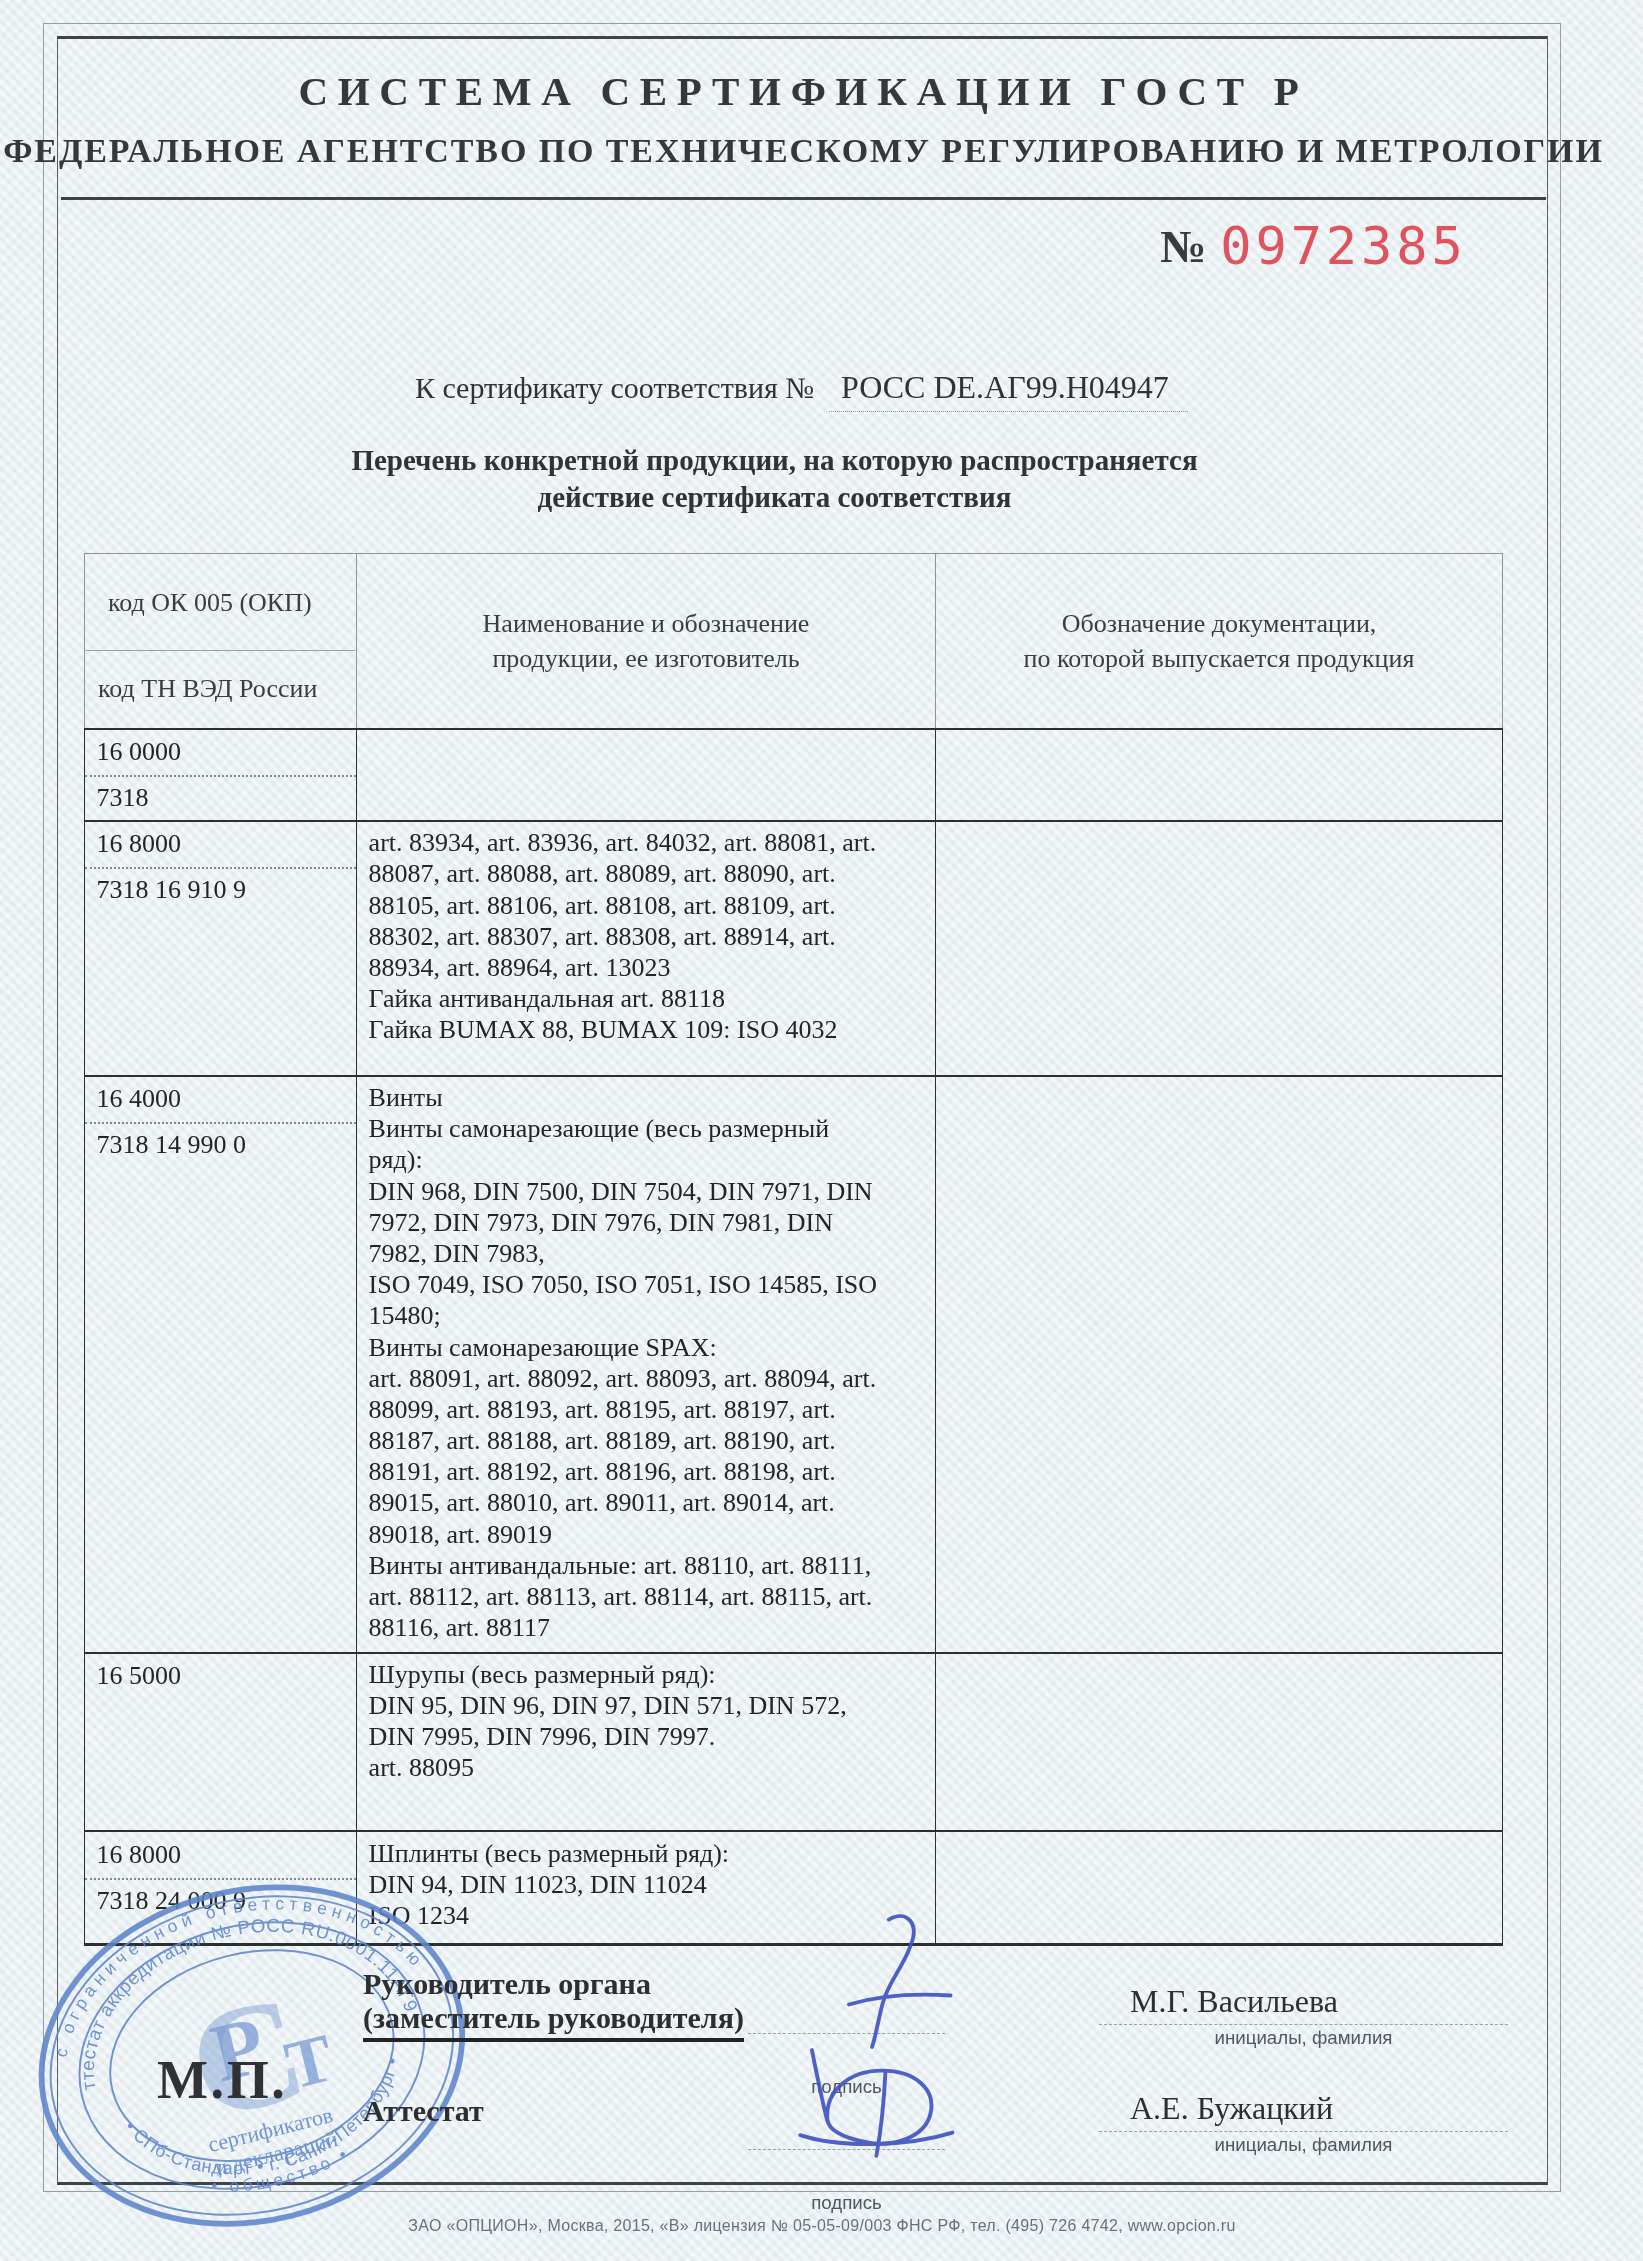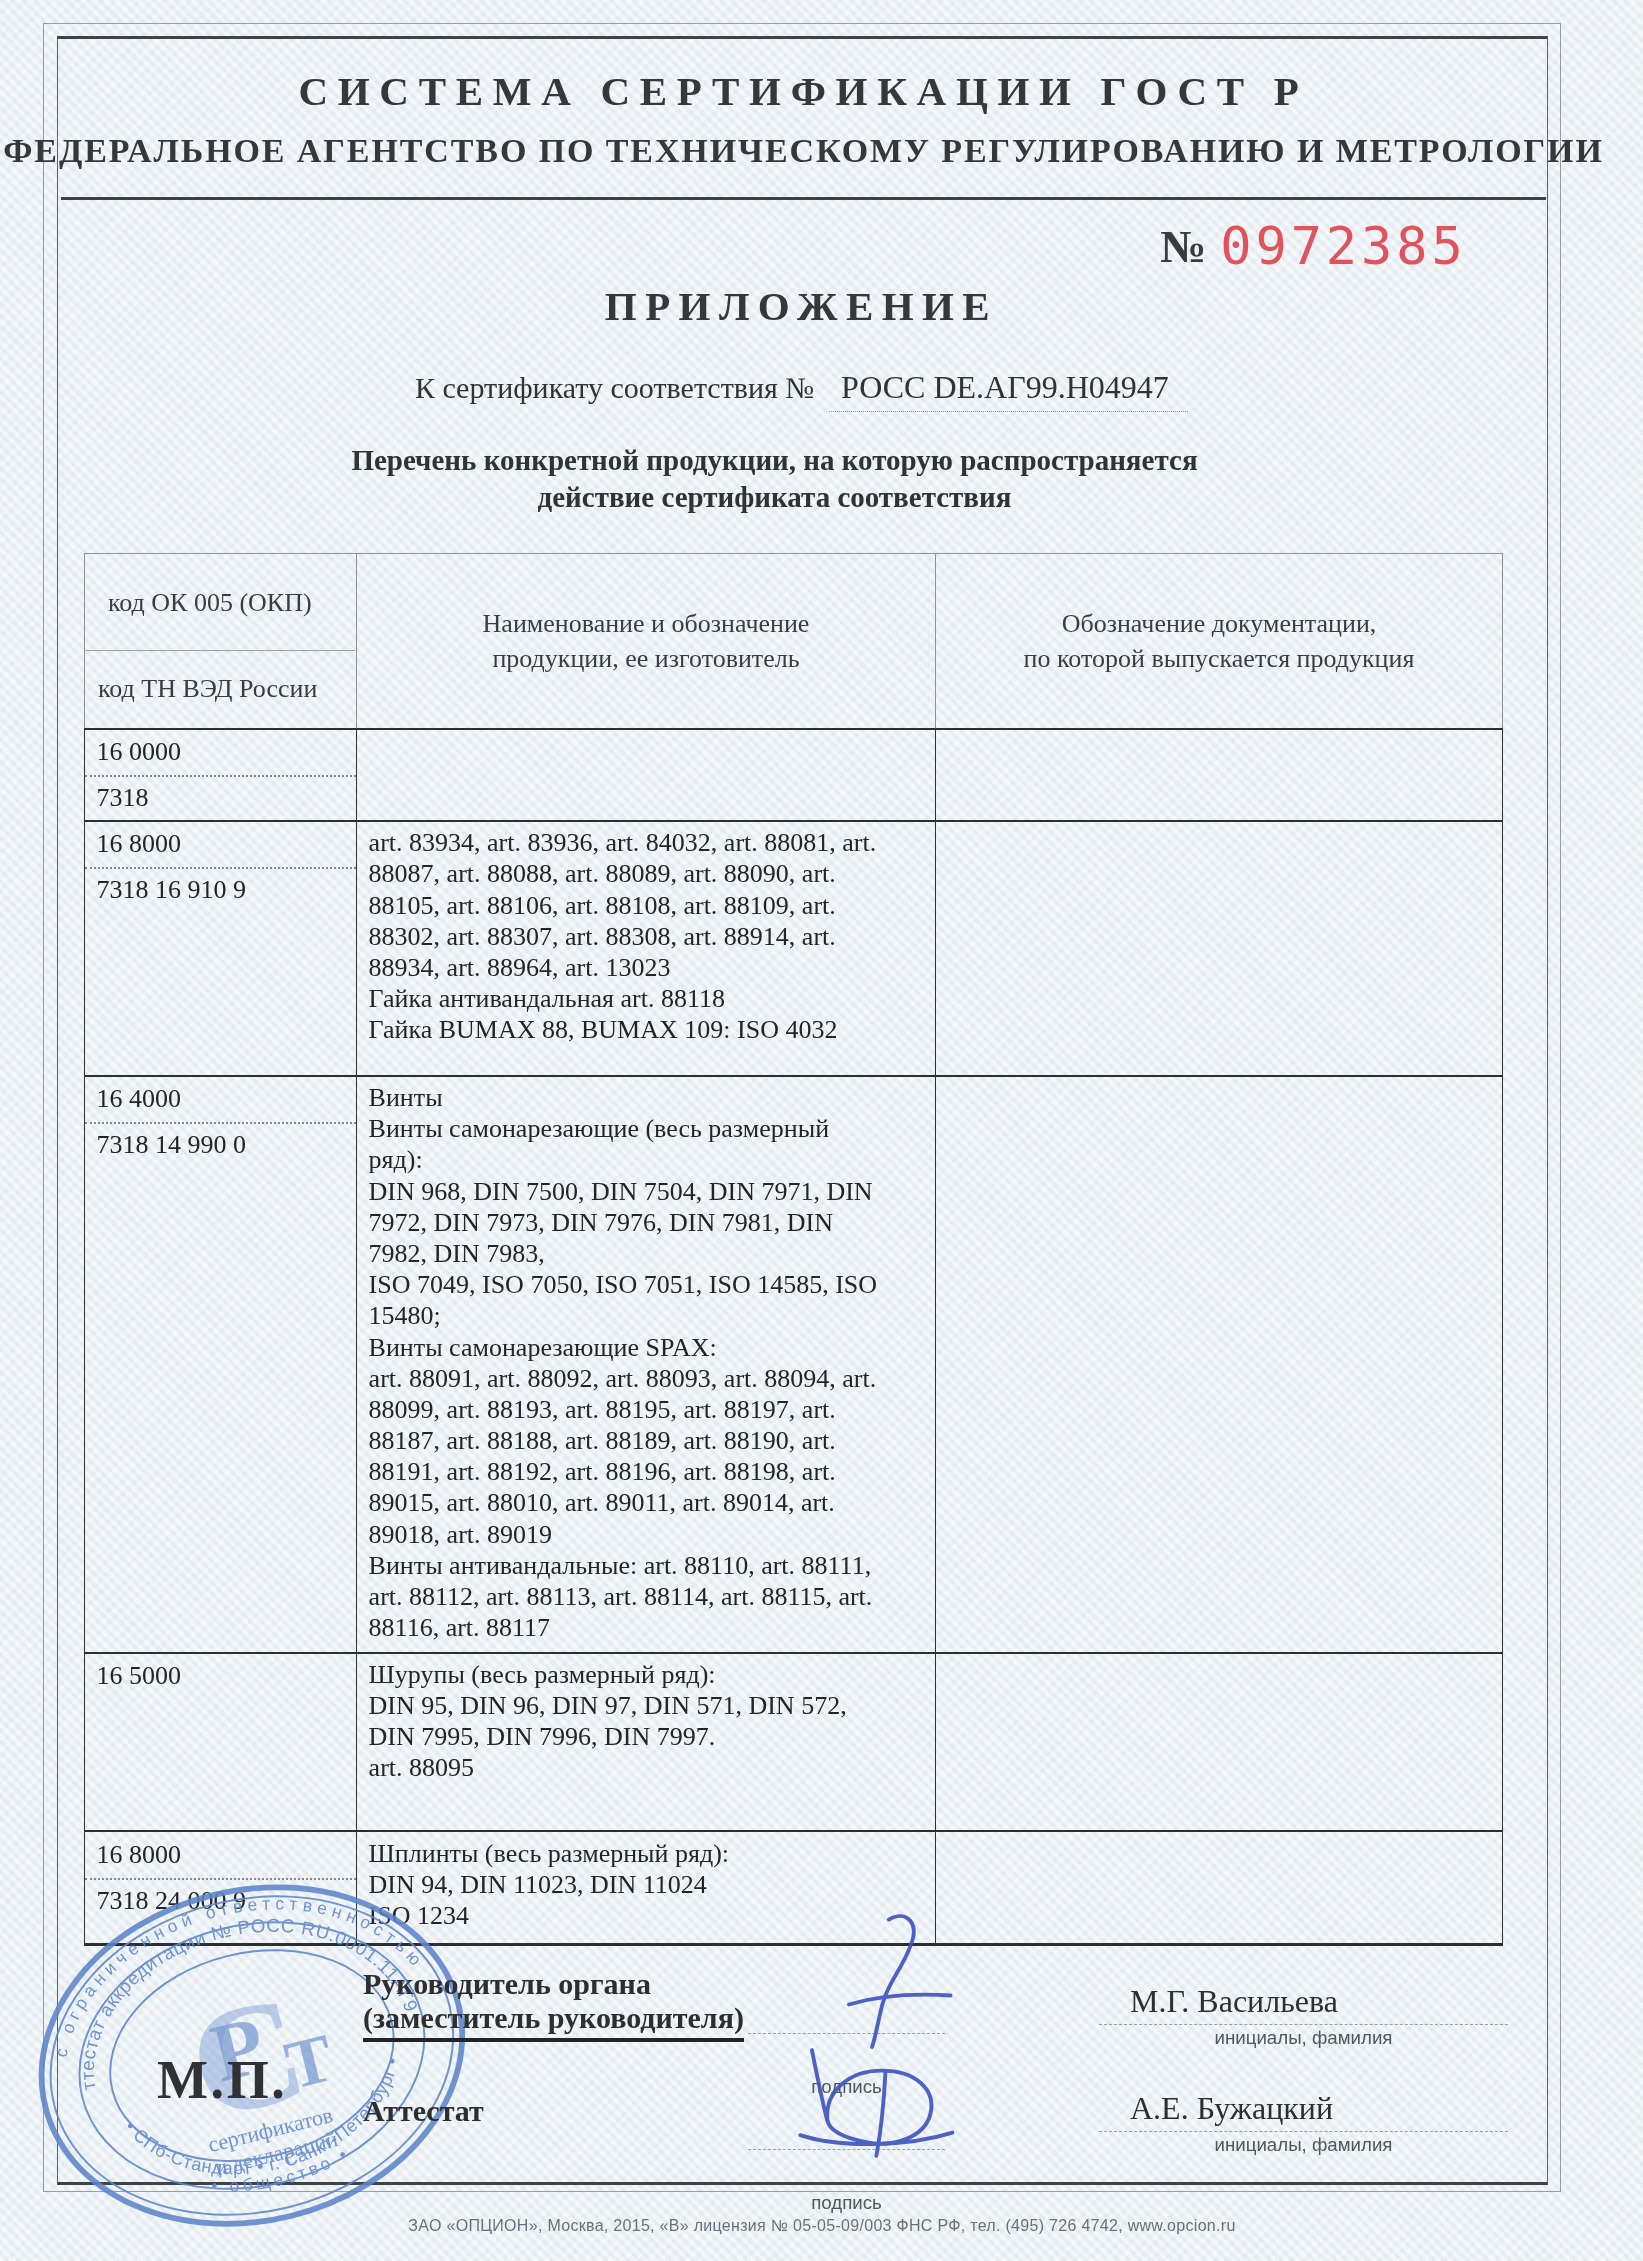--- a/index.html
+++ b/index.html
@@ -88,21 +88,20 @@
   <div class="header-box">
     <div class="title1">СИСТЕМА СЕРТИФИКАЦИИ ГОСТ Р</div>
     <div class="title2">ФЕДЕРАЛЬНОЕ АГЕНТСТВО ПО ТЕХНИЧЕСКОМУ РЕГУЛИРОВАНИЮ И МЕТРОЛОГИИ</div>
   </div>
 
   <div class="cert-no">
     <span class="no-sign">№</span>
     <span class="no-digits">0972385</span>
   </div>
 
-  <div class="appendix">ПРИЛОЖЕНИЕ</div>
 
   <div class="cert-line">
     <span>К сертификату соответствия №</span><span class="cert-ref">РОСС DE.АГ99.Н04947</span>
   </div>
 
   <div class="subtitle">Перечень конкретной продукции,  на которую распространяется
 действие сертификата соответствия</div>
 
   <table class="doc">
     <colgroup>

